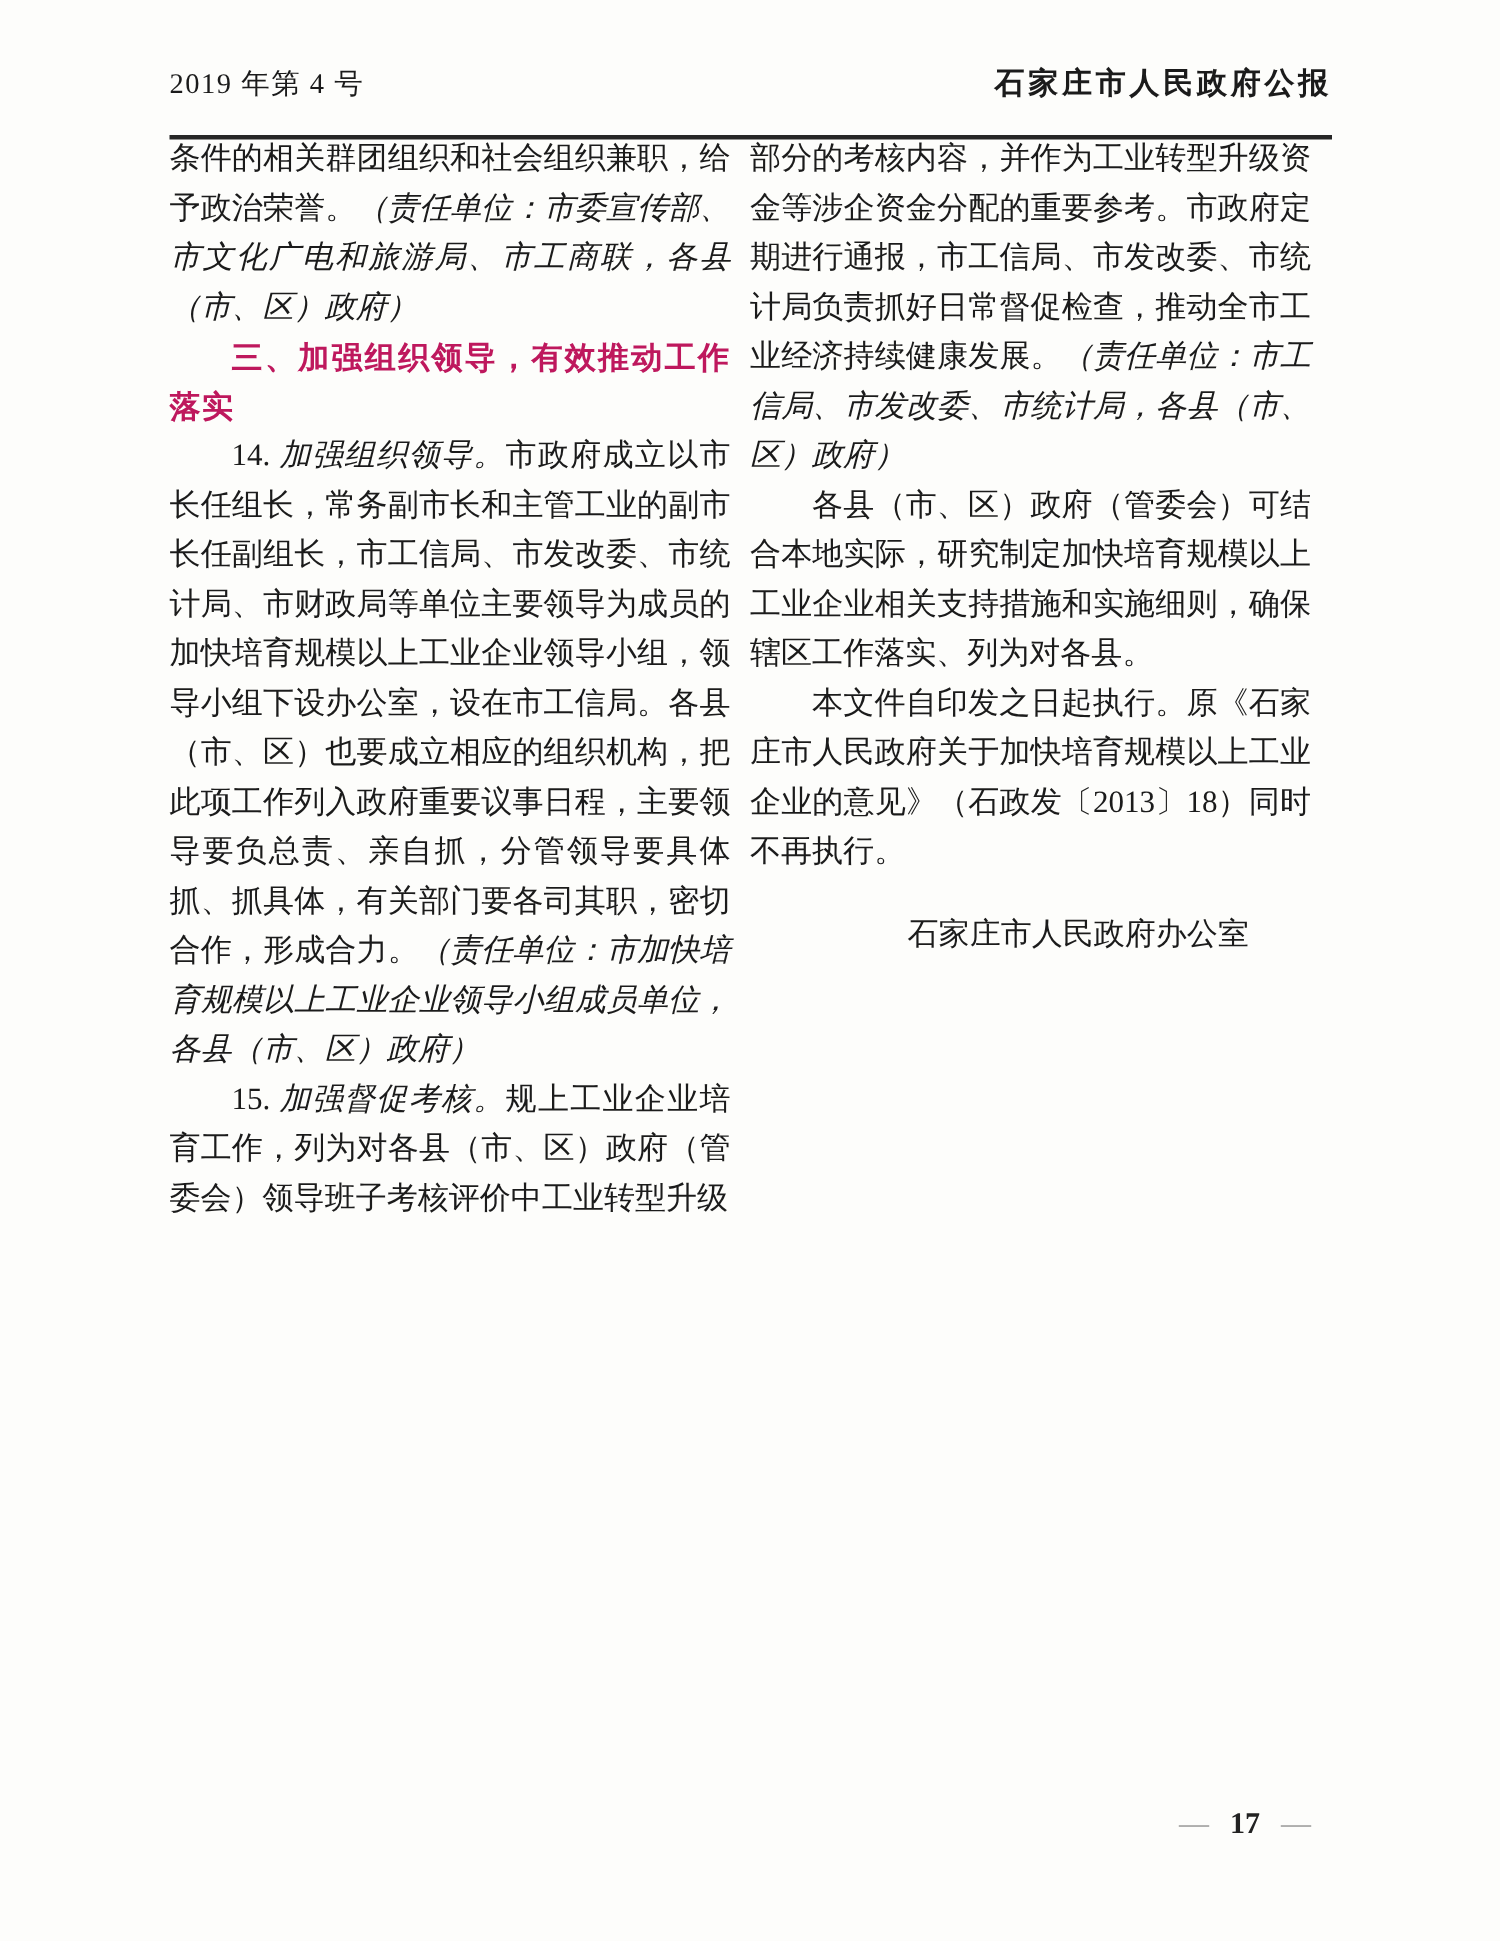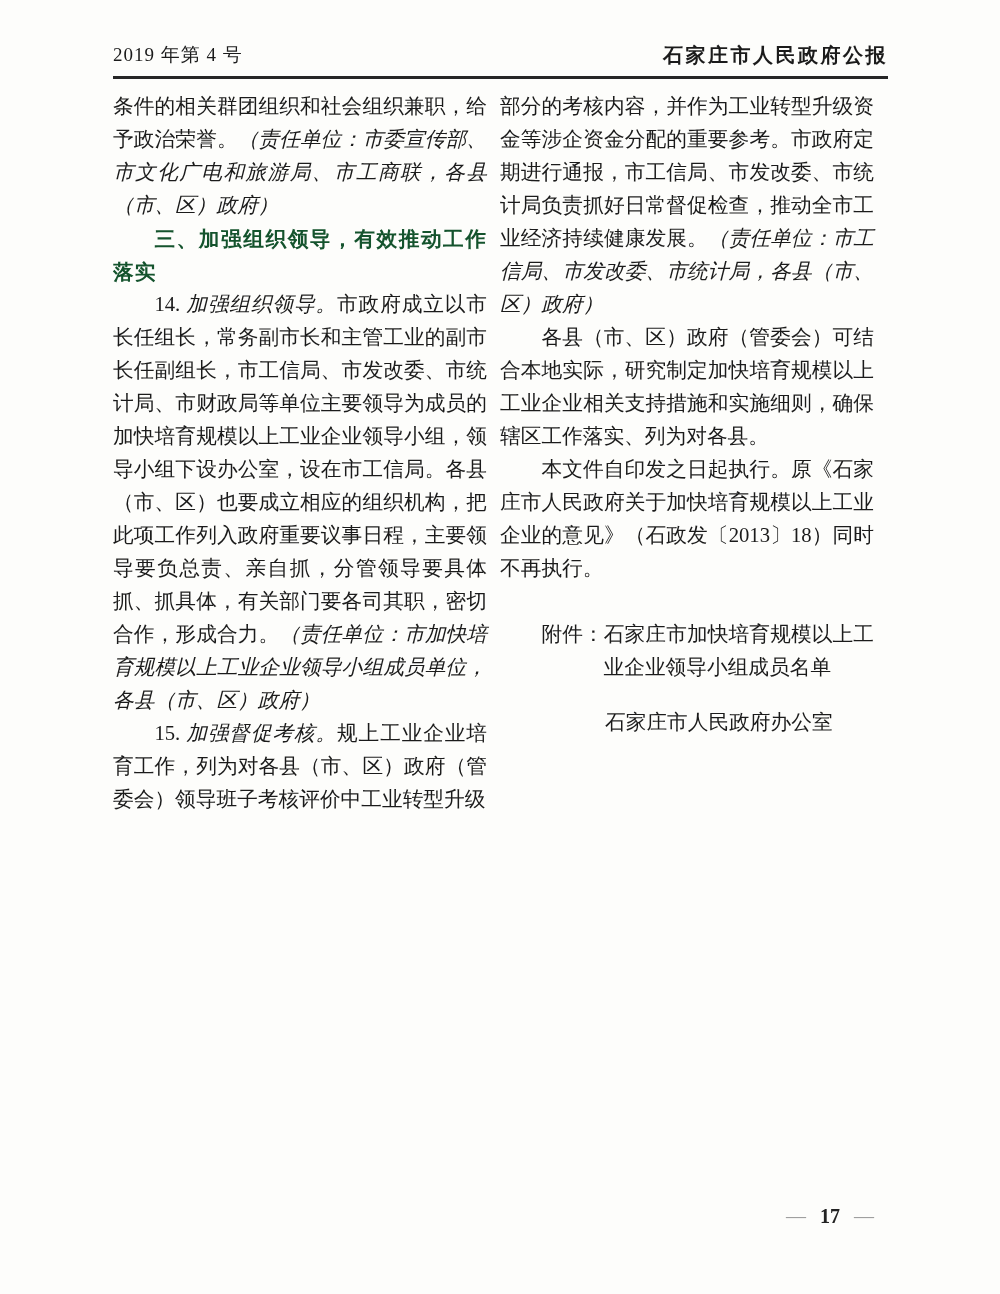--- a/index.html
+++ b/index.html
@@ -10,23 +10,23 @@
     color: #1b1b1b;
     position: relative;
     overflow: hidden;
   }
   .page { position: absolute; inset: 0; }
 
   
   .header {
     position: absolute;
     top: 42px; left: 113px; width: 775px;
-    display: flex; justify-content: space-between; align-items: flex-start;
+    display: flex; justify-content: space-between; align-items: center;
     border-bottom: 3px solid #262626;
-    padding-bottom: 7px;
+    padding-bottom: 21px;
   }
   .issue-label { font-size: 19px; letter-spacing: 1px; }
   .gazette-title {
     font-size: 20px;
     font-weight: 600;
     letter-spacing: 2.5px;
   }
 
   
   .content {
@@ -43,21 +43,21 @@
     word-break: normal;
     line-break: strict;
   }
   .column p { margin: 0; }
   .indent { text-indent: 2em; }
 
   .heading {
     font-family: "Liberation Sans", "DejaVu Sans", sans-serif;
     font-weight: bold;
     letter-spacing: 1px;
-    color: #14532d;
+    color: #be185d;
   }
   .run-song { font-style: normal; }
   .run-kai  { font-style: italic; }
 
   .attachment {
     margin-top: 33px !important;
     padding-left: 5em;
     text-indent: -3em;
   }
   .signature-block {
@@ -94,21 +94,20 @@
     <div class="column">
         <p class="paragraph"><span class="run-song">条件的相关群团组织和社会组织兼职，给予政治荣誉。</span><span class="run-kai">（责任单位：市委宣传部、市文化广电和旅游局、市工商联，各县（市、区）政府）</span></p>
         <p class="heading indent"><span class="run-hei">三、加强组织领导，有效推动工作落实</span></p>
         <p class="paragraph indent"><span class="run-song">14. </span><span class="run-kai">加强组织领导。</span><span class="run-song">市政府成立以市长任组长，常务副市长和主管工业的副市长任副组长，市工信局、市发改委、市统计局、市财政局等单位主要领导为成员的加快培育规模以上工业企业领导小组，领导小组下设办公室，设在市工信局。各县（市、区）也要成立相应的组织机构，把此项工作列入政府重要议事日程，主要领导要负总责、亲自抓，分管领导要具体抓、抓具体，有关部门要各司其职，密切合作，形成合力。</span><span class="run-kai">（责任单位：市加快培育规模以上工业企业领导小组成员单位，各县（市、区）政府）</span></p>
         <p class="paragraph indent"><span class="run-song">15. </span><span class="run-kai">加强督促考核。</span><span class="run-song">规上工业企业培育工作，列为对各县（市、区）政府（管委会）领导班子考核评价中工业转型升级</span></p>
       </div>
     <div class="column">
         <p class="paragraph"><span class="run-song">部分的考核内容，并作为工业转型升级资金等涉企资金分配的重要参考。市政府定期进行通报，市工信局、市发改委、市统计局负责抓好日常督促检查，推动全市工业经济持续健康发展。</span><span class="run-kai">（责任单位：市工信局、市发改委、市统计局，各县（市、区）政府）</span></p>
         <p class="paragraph indent"><span class="run-song">各县（市、区）政府（管委会）可结合本地实际，研究制定加快培育规模以上工业企业相关支持措施和实施细则，确保辖区工作落实、列为对各县。</span></p>
         <p class="paragraph indent"><span class="run-song">本文件自印发之日起执行。原《石家庄市人民政府关于加快培育规模以上工业企业的意见》（石政发〔2013〕18）同时不再执行。</span></p>
-        <p class="attachment"><span class="run-song">附件：石家庄市加快培育规模以上工业企业领导小组成员名单</span></p>
         <div class="signature-block">
           <div class="signature-line">石家庄市人民政府办公室</div>
         </div>
       </div>
   </div>
 
   <div class="footer">
     <span class="dash">—</span>
     <span class="page-num">17</span>
     <span class="dash">—</span>

